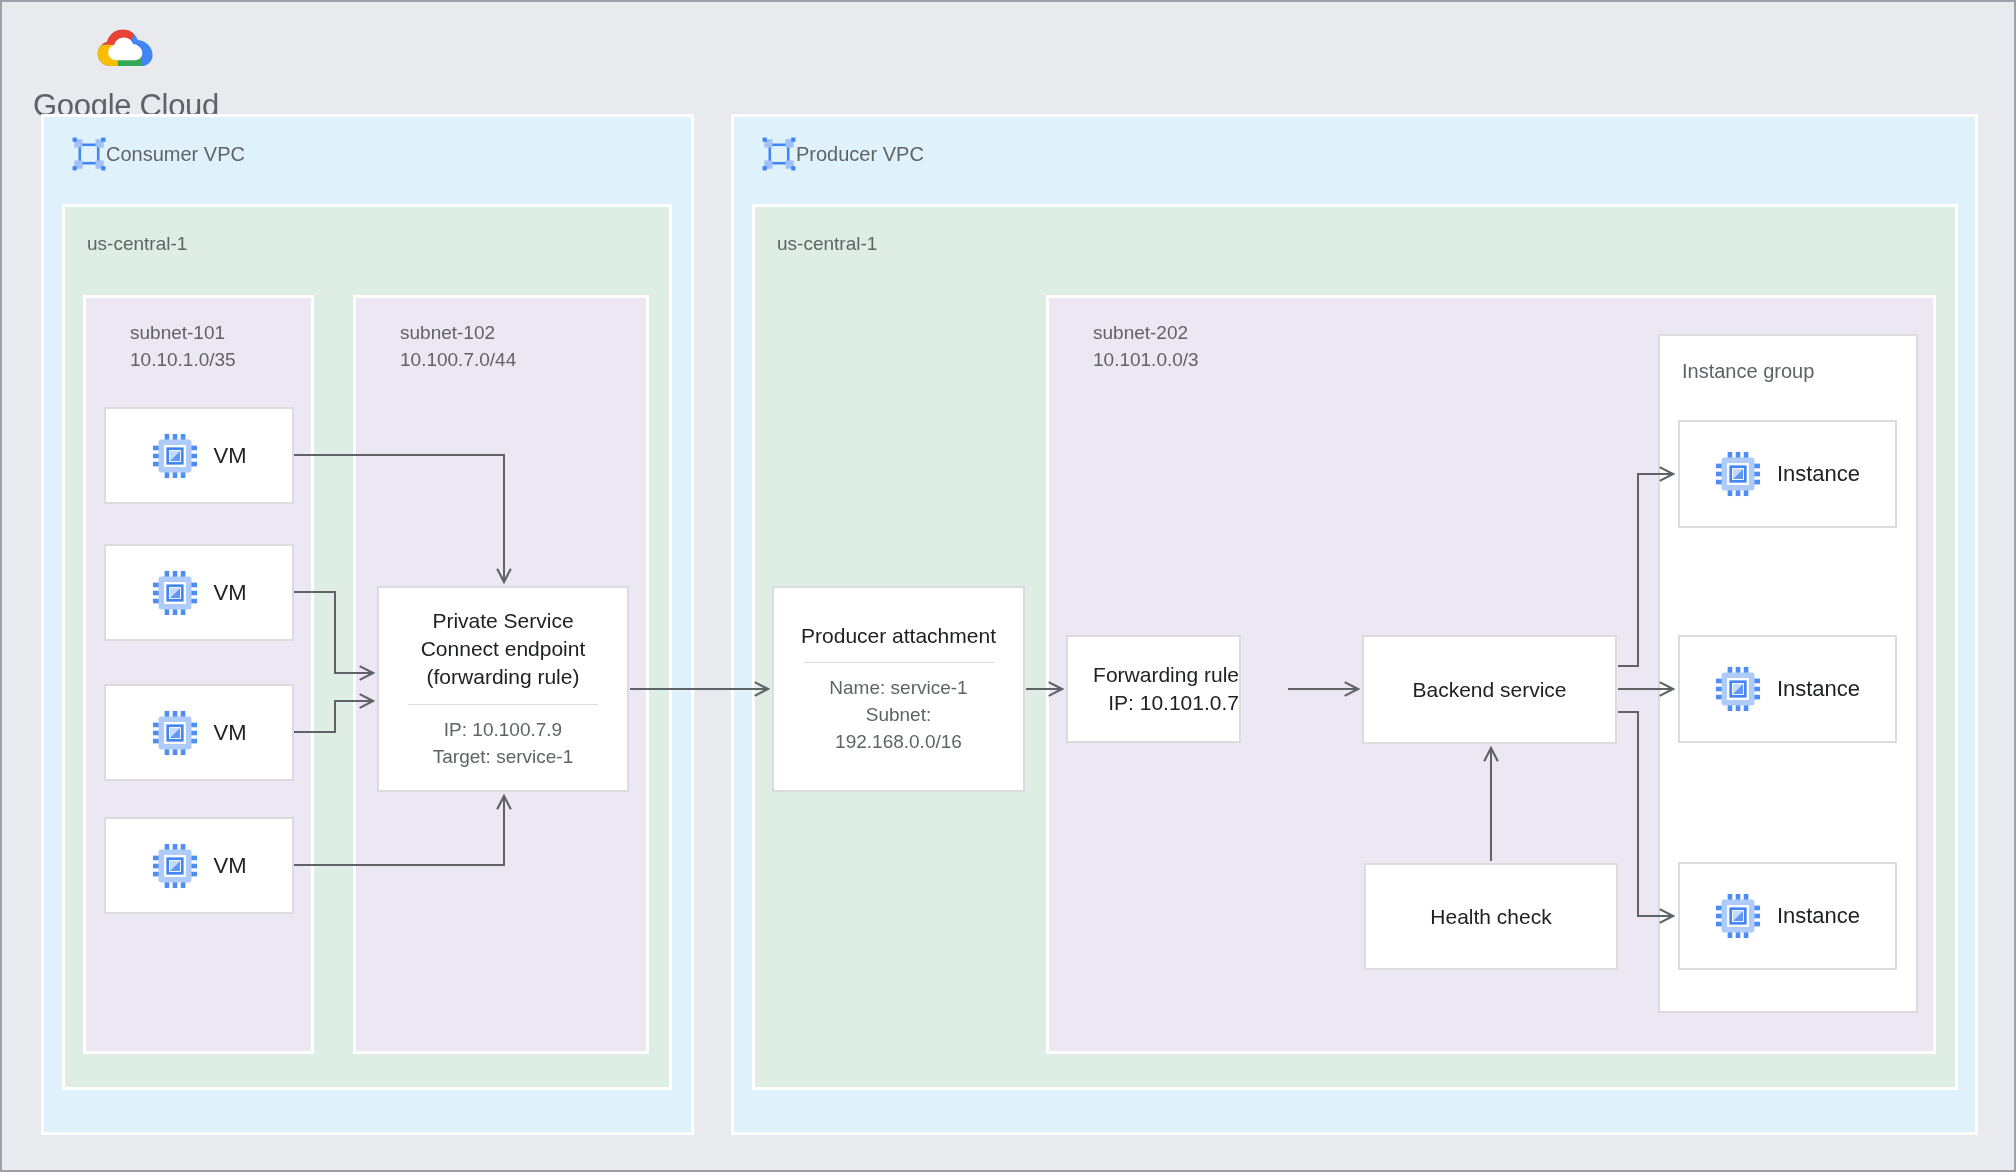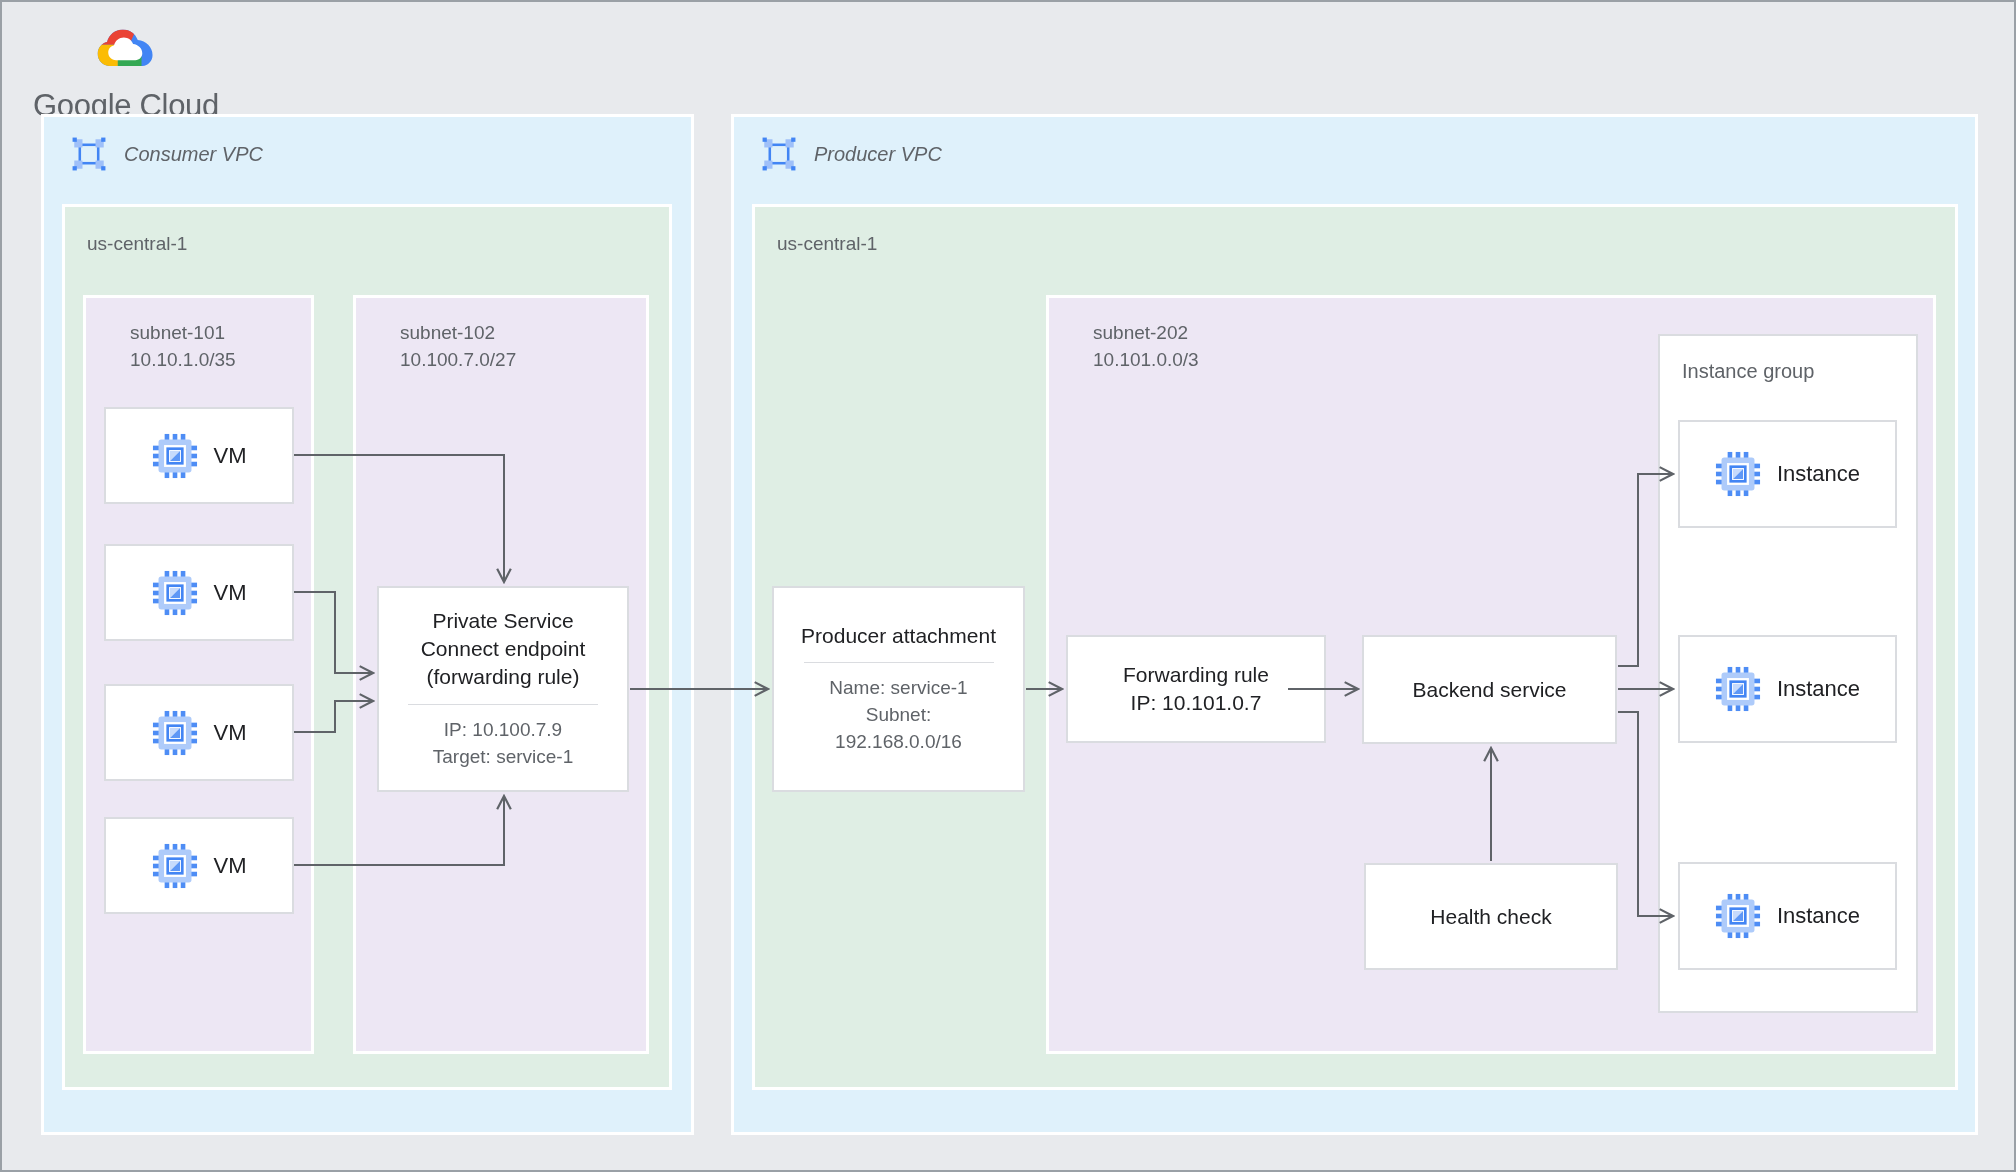--- a/index.html
+++ b/index.html
@@ -7,21 +7,21 @@
   #canvas{
     position:relative;width:2016px;height:1172px;background:#E8EAED;
     border:2px solid #9AA0A6;overflow:hidden;
     font-family:"Liberation Sans","DejaVu Sans",sans-serif;
     -webkit-font-smoothing:antialiased;
   }
   .abs{position:absolute;}
   .vpc{background:#DFF1FB;border:3px solid #FFFFFF;}
   .region{background:#DFEEE4;border:3px solid #FFFFFF;}
   .subnet{background:#EDE7F4;border:3px solid #FFFFFF;padding-left:24px;}
-  .vpc-head{display:flex;align-items:center;gap:18px;padding:20px 6px 0 28px;font-style:italic;}
+  .vpc-head{display:flex;align-items:center;padding:20px 6px 0 28px;}
   .vpc-label{font-size:20px;color:#5F6368;}
   .region-label{padding:26px 0 0 22px;font-size:19px;color:#5F6368;}
   .subnet-label{padding:22px 0 0 20px;font-size:19px;color:#5F6368;line-height:1.4;}
   .node{
     background:#FFFFFF;border:2px solid #DADCE0;display:flex;flex-direction:column;
     align-items:center;justify-content:center;text-align:center;color:#202124;
   }
   .node-title{font-size:21px;color:#202124;line-height:1.32;}
   .node-sub{font-size:19px;color:#5F6368;line-height:1.42;}
   .divider{width:190px;height:0;border-top:1.5px solid #DADCE0;margin:13px auto 12px auto;}
@@ -142,21 +142,21 @@
   <div class="abs node chip-node" style="left:102px;top:815px;width:190px;height:97px;">
     <svg class="icon-44">
         <use href="#icon-chip"></use>
       </svg>
     <span class="chip-label">VM</span>
   </div>
 
   <div class="abs subnet" style="left:351px;top:293px;width:296px;height:759px;">
     <div class="subnet-label">
       <div>subnet-102</div>
-      <div>10.100.7.0/27</div>
+      <div>10.100.7.0/44</div>
     </div>
   </div>
 
   <div class="abs node" style="left:375px;top:584px;width:252px;height:206px;">
     <div class="node-title">
       <div>Private Service</div>
       <div>Connect endpoint</div>
       <div>(forwarding rule)</div>
     </div>
     <div class="divider"></div>
@@ -189,21 +189,21 @@
     </div>
   </div>
 
   <div class="abs subnet" style="left:1044px;top:293px;width:890px;height:759px;">
     <div class="subnet-label">
       <div>subnet-202</div>
       <div>10.101.0.0/3</div>
     </div>
   </div>
 
-  <div class="abs node" style="left:1064px;top:633px;width:260px;height:108px;">
+  <div class="abs node" style="left:1064px;top:633px;width:175px;height:108px;align-items:flex-end;">
     <div class="node-title">Forwarding rule</div>
     <div class="node-title">IP: 10.101.0.7</div>
   </div>
 
   <div class="abs node" style="left:1360px;top:633px;width:255px;height:109px;">
     <div class="node-title">Backend service</div>
   </div>
 
   <div class="abs node" style="left:1362px;top:861px;width:254px;height:107px;">
     <div class="node-title">Health check</div>

